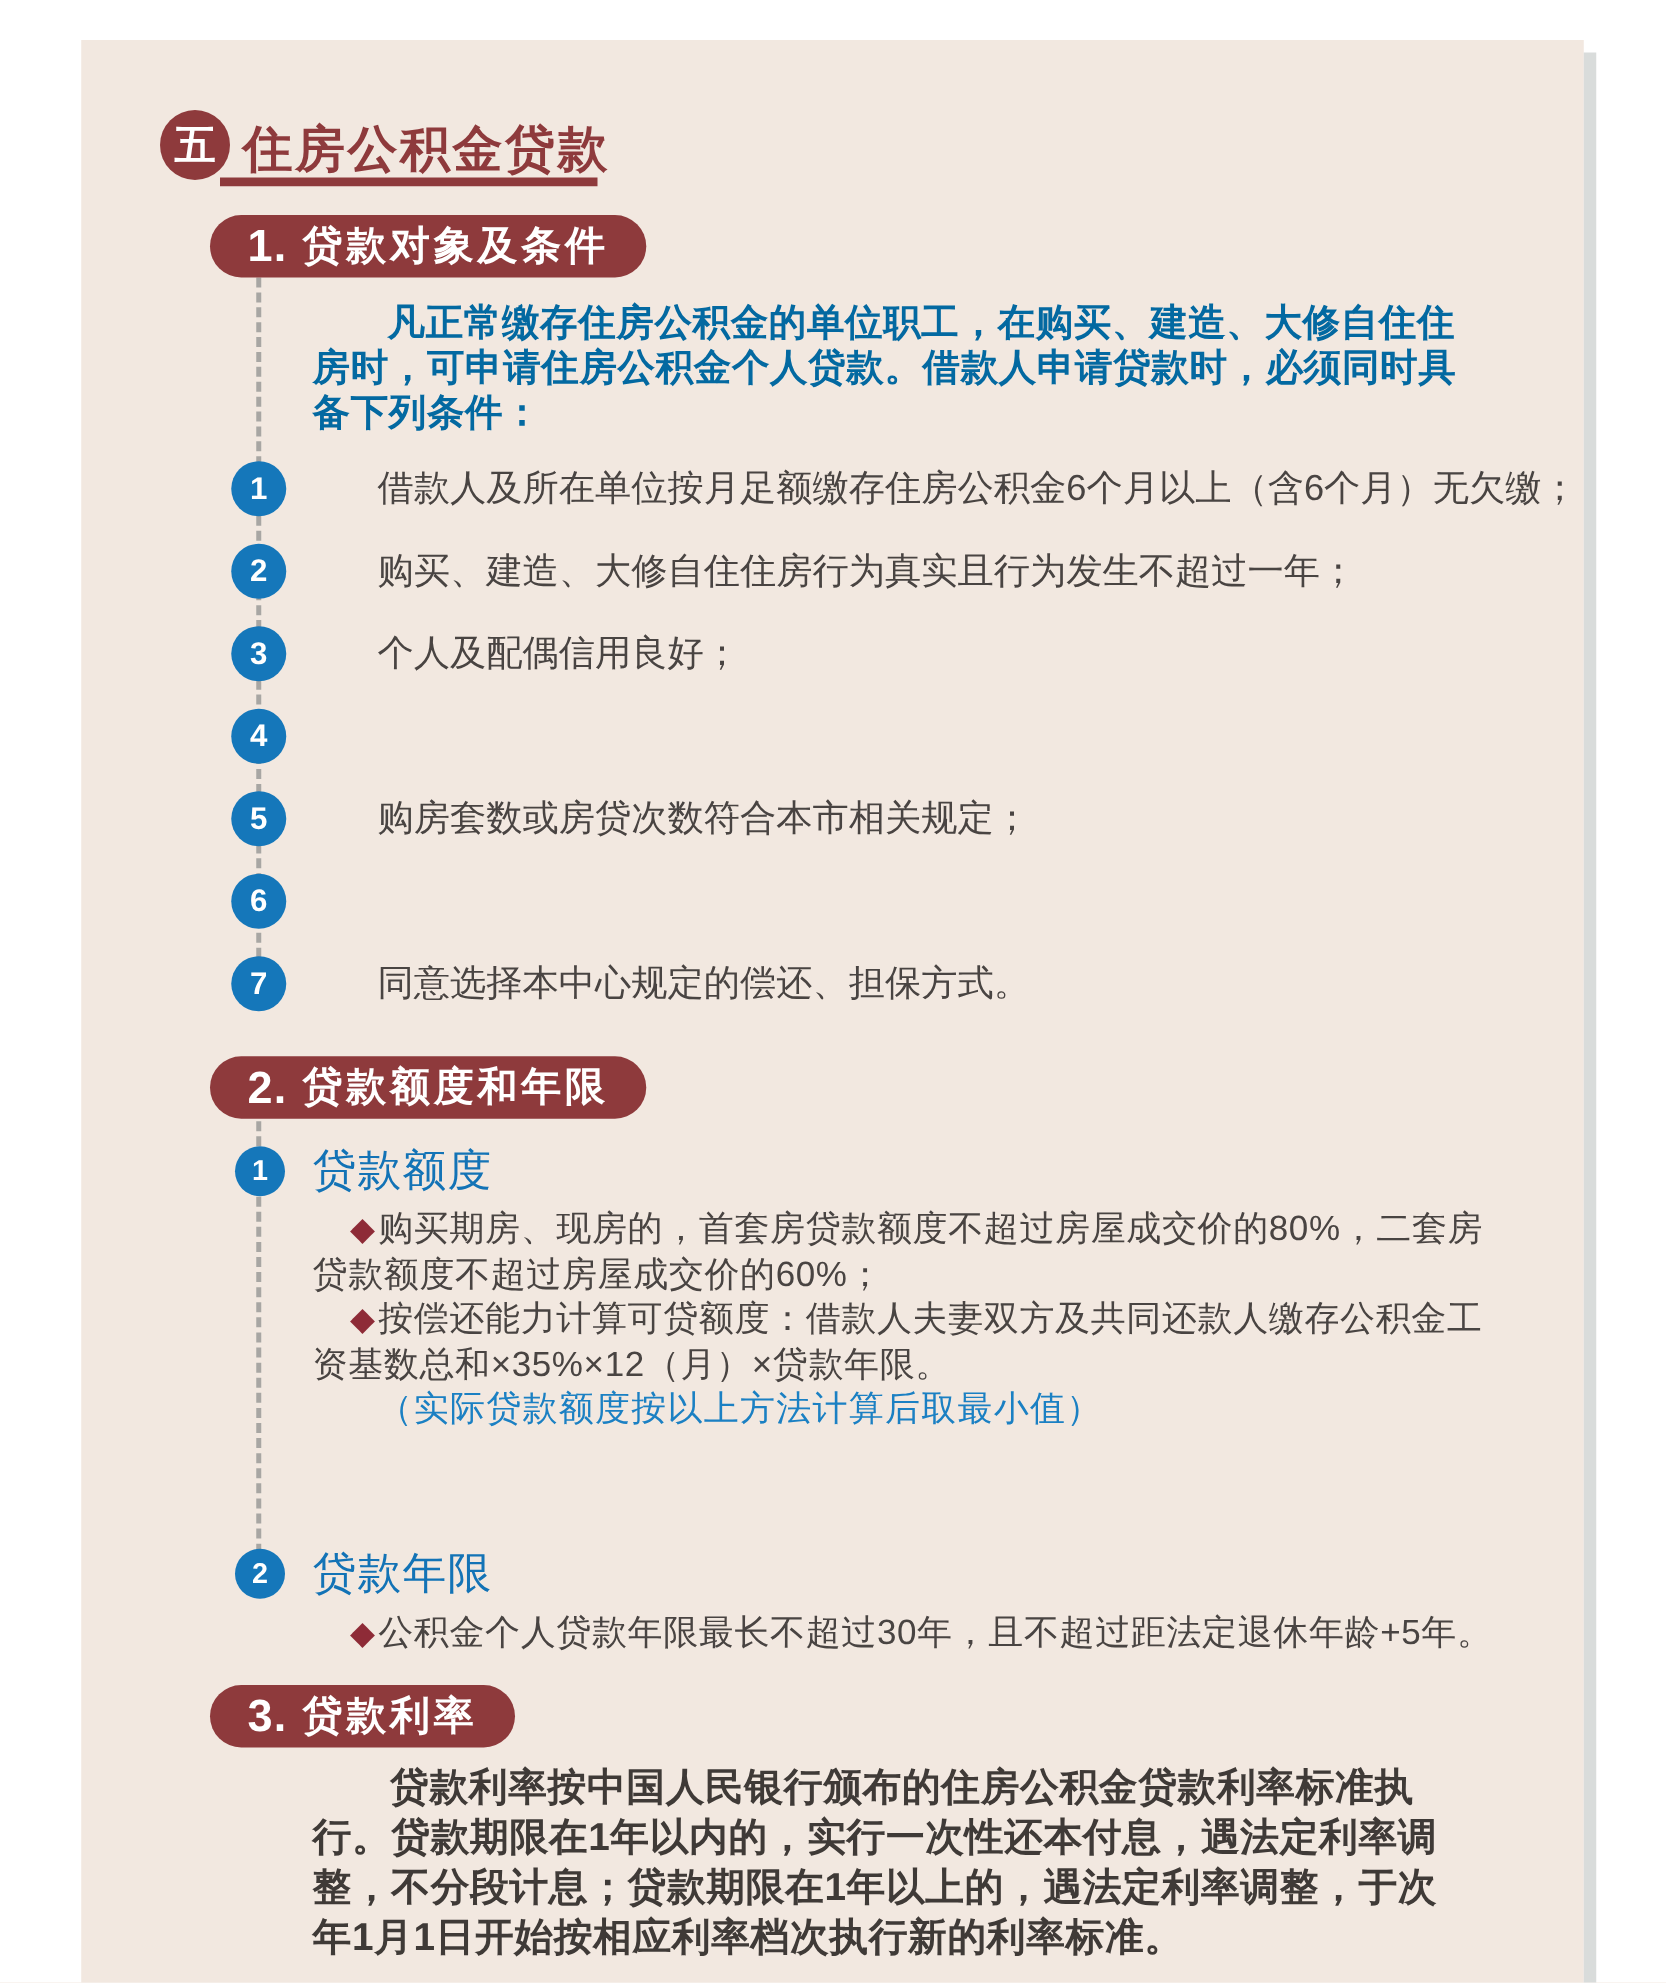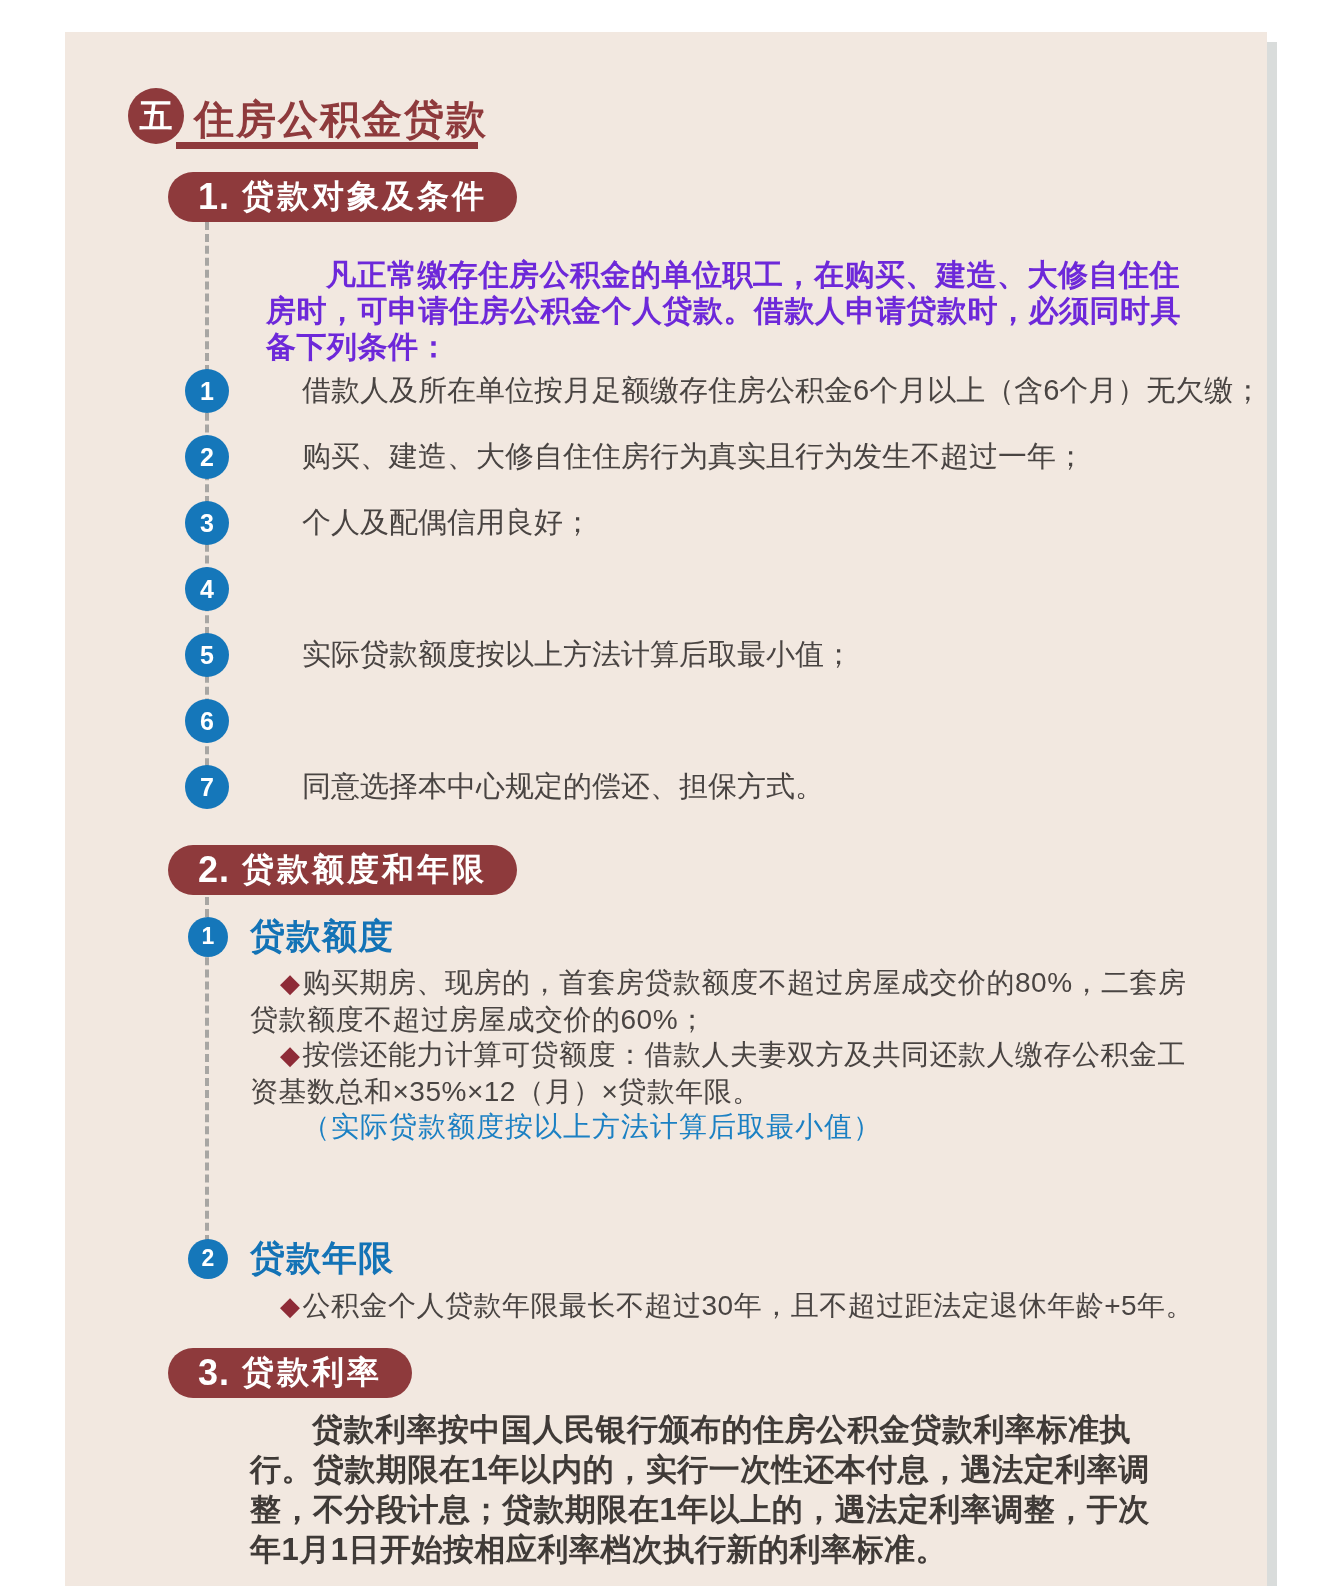--- a/index.html
+++ b/index.html
@@ -40,22 +40,22 @@
   .pill-heading{font-family:"Liberation Serif","DejaVu Serif",serif;font-size:32px;font-weight:bold;letter-spacing:3px;text-align:center;}
   #pill1{top:140px;}
   #pill2{top:813px;}
   #pill3{top:1316px;}
   
   .dash{position:absolute;width:0;border-left:4px dashed #a8a6a3;z-index:0;}
   #dash1{left:140px;top:190px;height:568px;}
   #dash2{left:140px;top:865px;height:358px;}
   
   .intro{
-    position:absolute;left:185px;top:209px;width:915px;margin:16px;
-    font-size:30px;line-height:36px;font-weight:bold;color:#6d28d9;
+    position:absolute;left:185px;top:209px;width:915px;margin:0;
+    font-size:30px;line-height:36px;font-weight:bold;color:#0369a1;
     text-indent:2em;letter-spacing:0.5px;
   }
   .body-para{
     position:absolute;left:185px;top:1378px;width:905px;margin:0;
     font-size:31px;line-height:40px;font-weight:bold;color:#3f3a37;
     text-indent:2em;letter-spacing:0.5px;
   }
   
   .items{position:absolute;left:120px;top:337px;width:1080px;z-index:1;}
   .item-row{display:flex;align-items:center;height:44px;margin-bottom:22px;}
@@ -67,21 +67,21 @@
   .item-text{margin-left:73px;font-size:29px;color:#494442;white-space:nowrap;}
   
   .sub-heading{position:absolute;left:123px;display:flex;align-items:center;z-index:1;}
   #sub1{top:881px;}
   #sub2{top:1203px;}
   .sub-circle{
     flex:0 0 40px;width:40px;height:40px;border-radius:50%;background:#1577ba;
     color:#ffffff;font-size:23px;font-weight:bold;
     display:flex;align-items:center;justify-content:center;
   }
-  .sub-title{margin-left:22px;font-size:35px;font-weight:bold;color:#1373b6;letter-spacing:1px;}
+  .sub-title{margin-left:22px;font-size:35px;font-weight:normal;color:#1373b6;letter-spacing:1px;}
   
   .bullets{position:absolute;left:185px;width:950px;z-index:1;}
   #bullets1{top:933px;}
   #bullets2{top:1256px;}
   .bullet{margin:0;font-size:28px;line-height:35.5px;color:#494442;text-indent:30px;letter-spacing:0.5px;}
   .diamond{color:#8e2b37;font-size:26px;margin-right:2px;}
   .note{margin:0;font-size:28px;line-height:35.5px;color:#1b80c3;text-indent:52px;letter-spacing:1px;}
 </style>
 </head>
 <body>
@@ -113,21 +113,21 @@
     </div>
     <div class="item-row">
       <span class="num-circle">3</span>
       <span class="item-text">个人及配偶信用良好；</span>
     </div>
     <div class="item-row">
       <span class="num-circle">4</span>
     </div>
     <div class="item-row">
       <span class="num-circle">5</span>
-      <span class="item-text">实际贷款额度按以上方法计算后取最小值；</span>
+      <span class="item-text">购房套数或房贷次数符合本市相关规定；</span>
     </div>
     <div class="item-row">
       <span class="num-circle">6</span>
     </div>
     <div class="item-row">
       <span class="num-circle">7</span>
       <span class="item-text">同意选择本中心规定的偿还、担保方式。</span>
     </div>
   </div>
 

